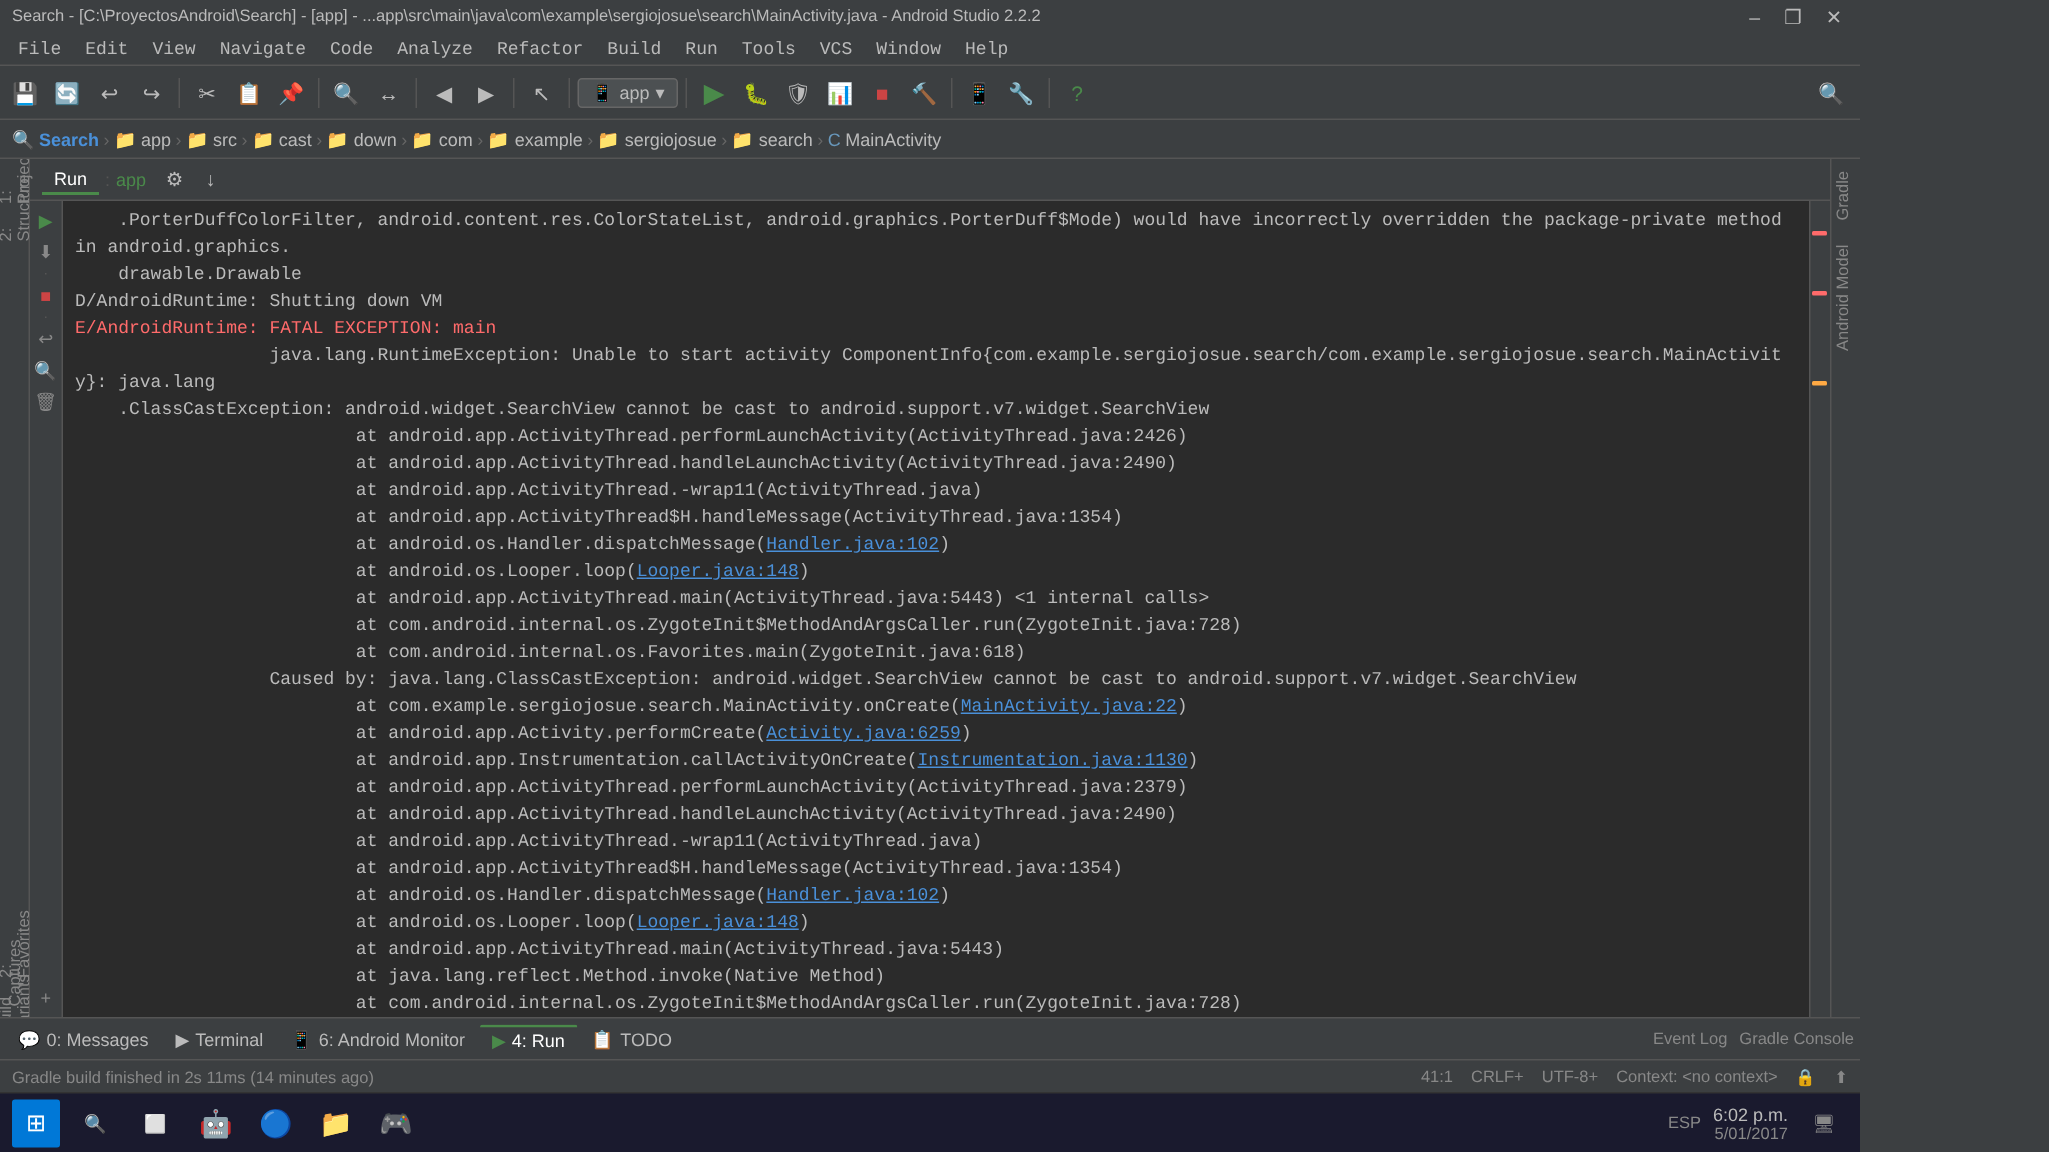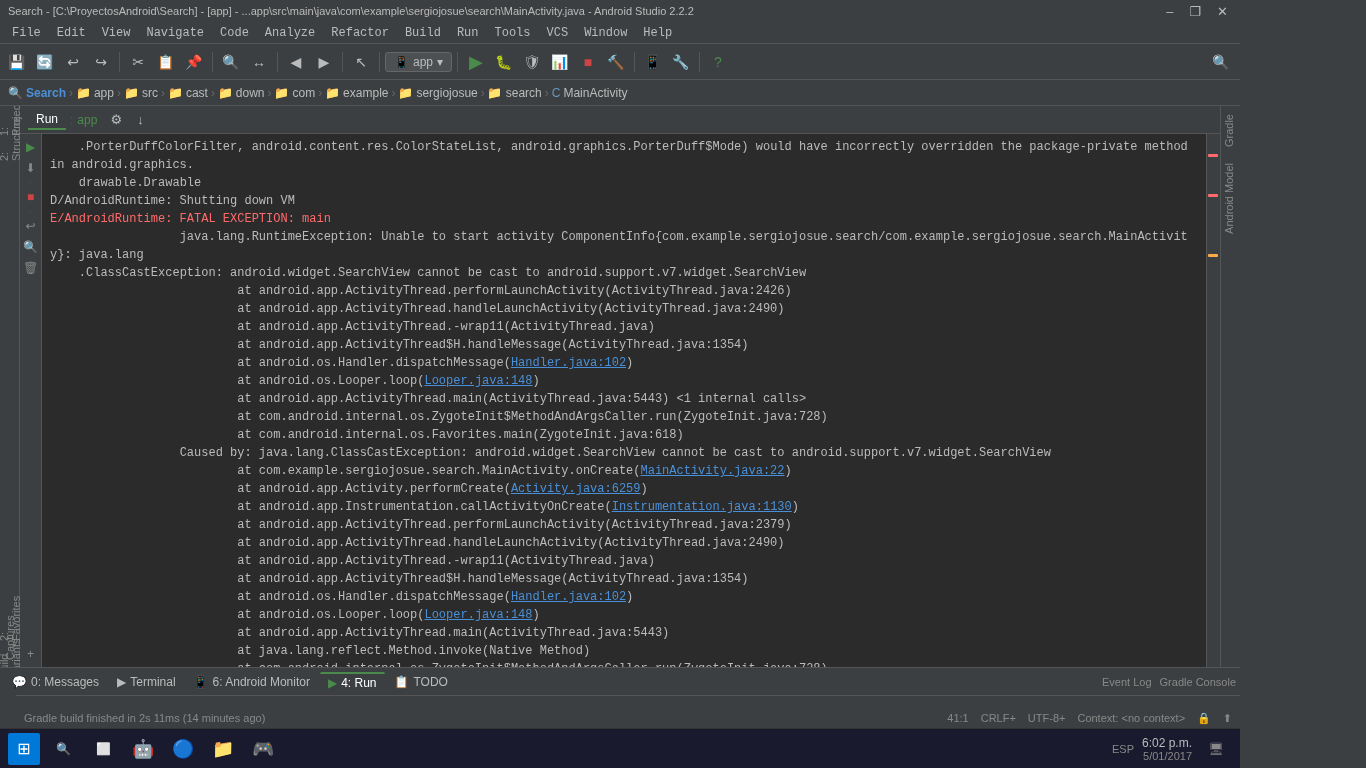--- a/index.html
+++ b/index.html
@@ -156,26 +156,25 @@
       font-size: 12px;
       border-radius: 2px;
     }
     .bottom-tab.active { color: #ffffff; border-top: 2px solid #4a8a4a; }
 
     
     #status-bar {
       height: 22px;
       background: #3c3f41;
       display: flex;
-      align-items: flex-start;
-      padding: 16px 8px;
+      align-items: flex-end;
+      padding: 3px 8px;
       border-top: 1px solid #555;
       font-size: 11px;
       color: #888;
-      margin-left: 16px;
     }
     .status-right { margin-left: auto; display: flex; gap: 12px; }
 
     .outer-wrapper {
       display: flex;
       flex-direction: column;
       height: 768px;
       width: 1240px;
       overflow: hidden;
     }

